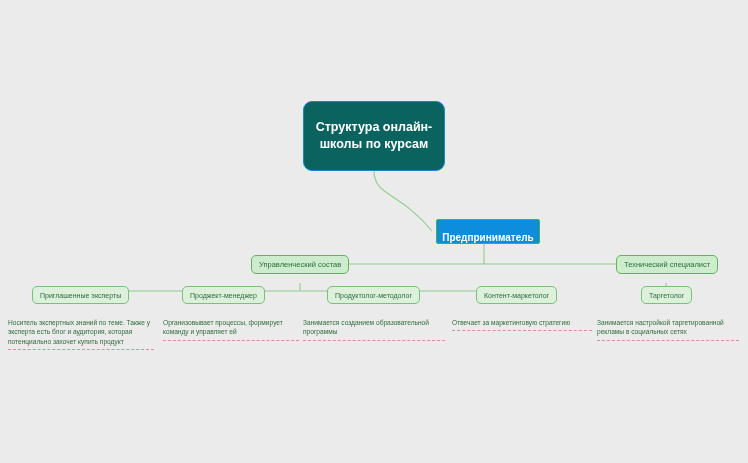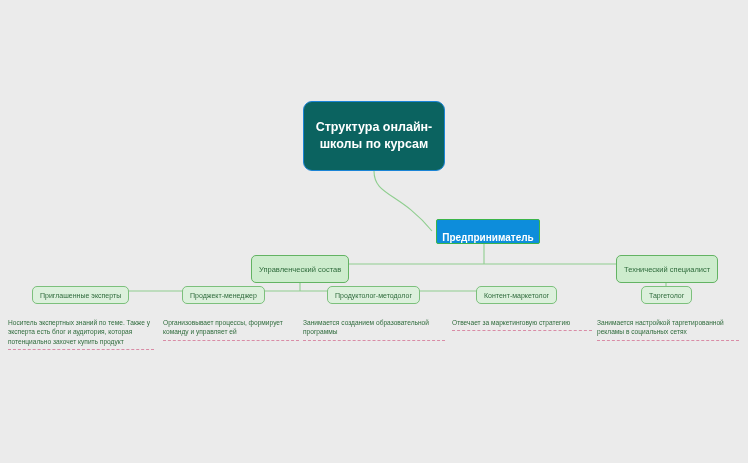--- a/index.html
+++ b/index.html
@@ -51,21 +51,21 @@
     background: #0d8ddb;
     border: 1.4px solid #3bb54a;
     border-radius: 2px;
     color: #ffffff;
     font-size: 10px;
     font-weight: bold;
     align-items: flex-end;
   }
   
   .node-l3 {
-    height: 28px;
+    height: 19px;
     background: #cdeccd;
     border: 1px solid #63b363;
     border-radius: 5px;
     color: #2f6b3c;
     font-size: 7.5px;
     padding: 0 7px;
   }
   
   .node-l4 {
     height: 18px;

